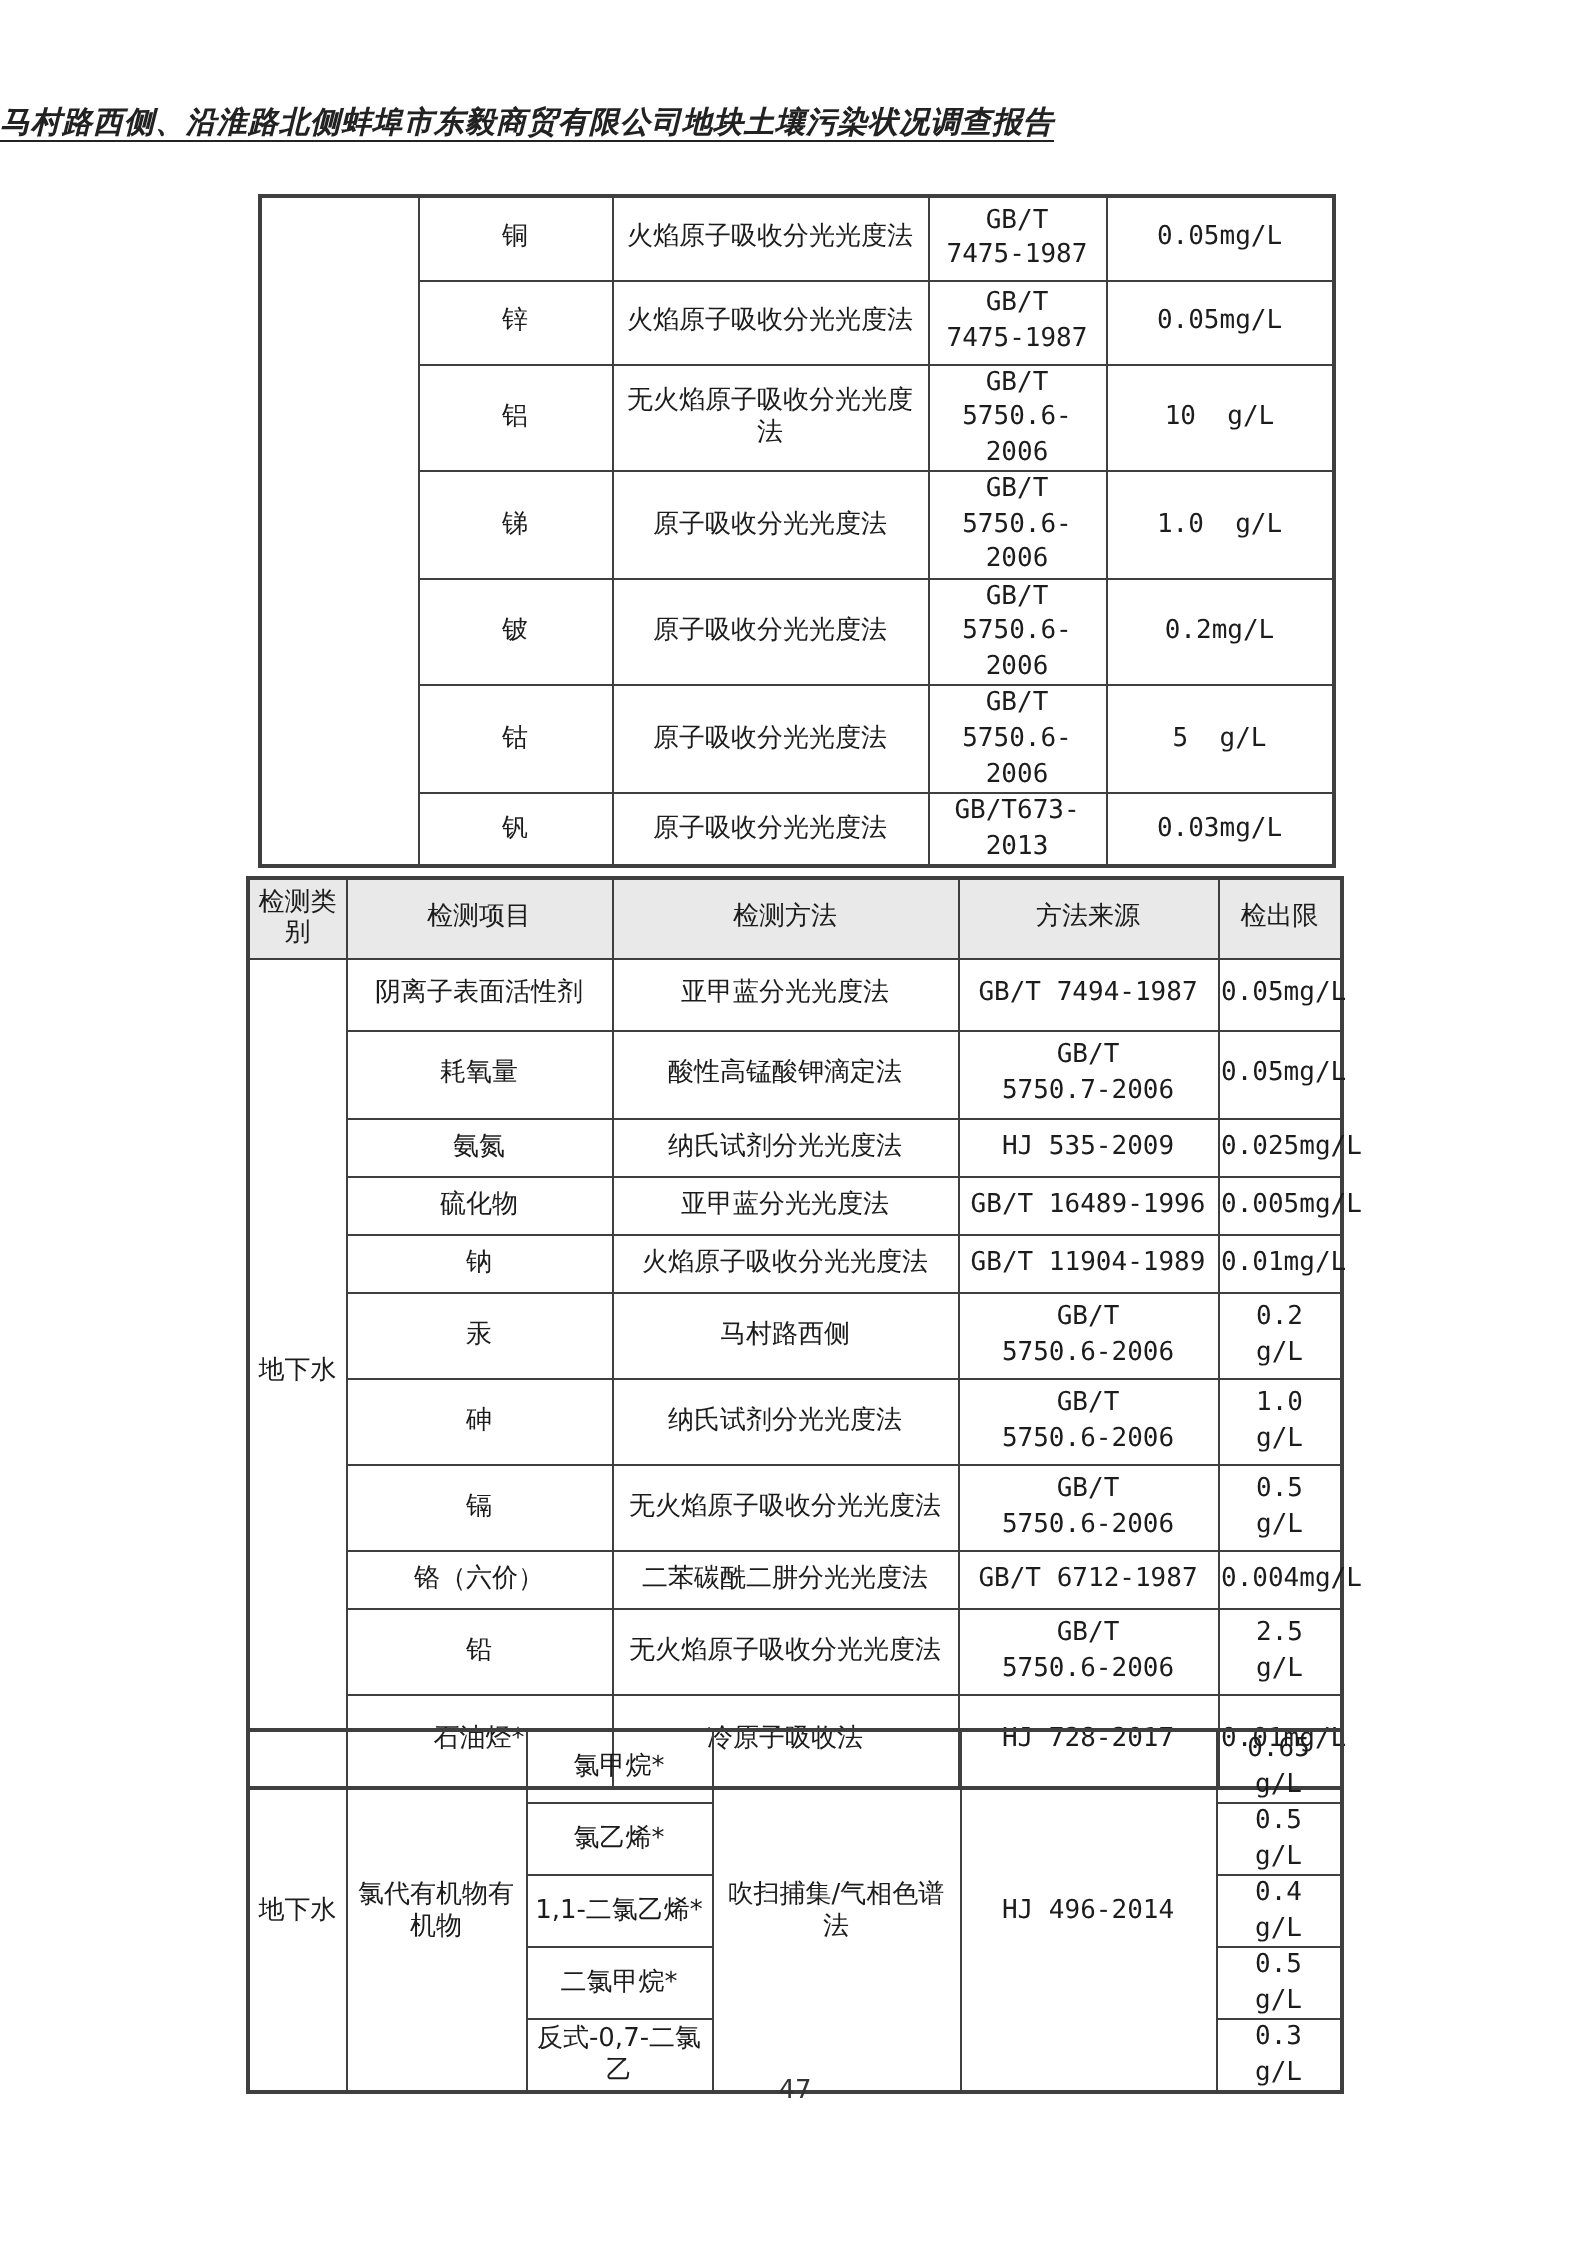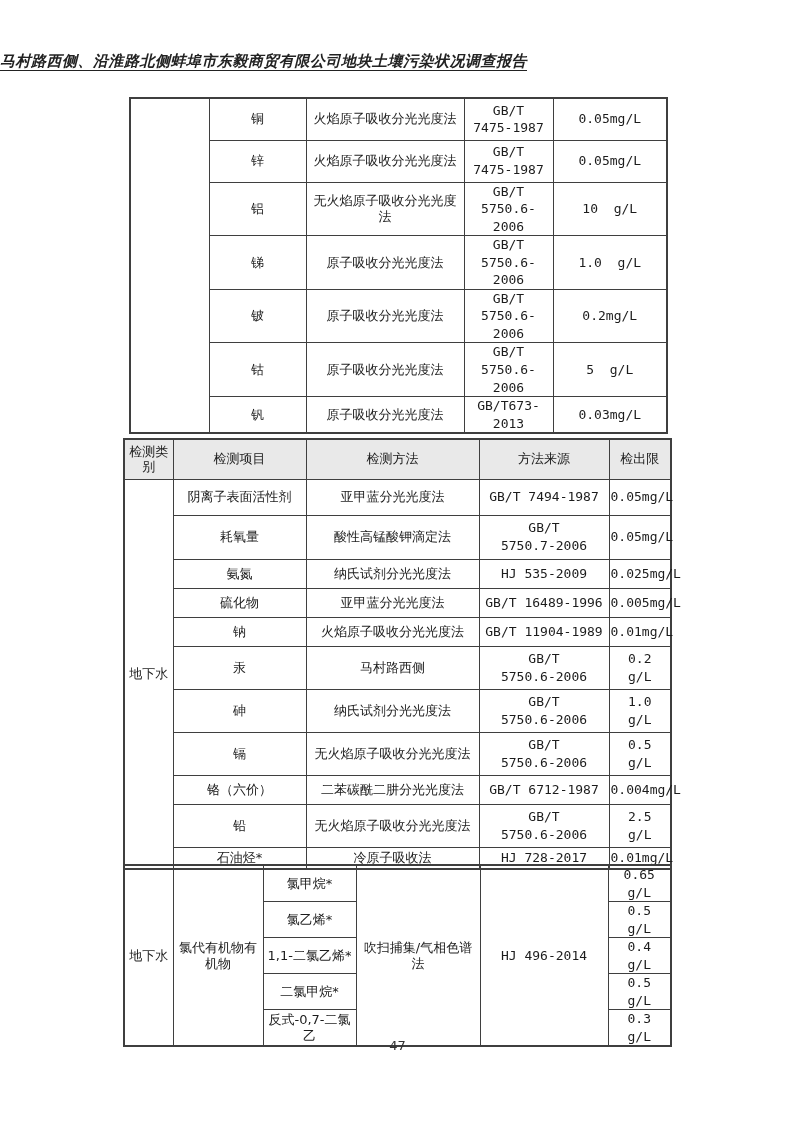--- a/index.html
+++ b/index.html
@@ -194,21 +194,21 @@
       <td class="mono nw">GB/T 6712-1987</td>
       <td class="mono nw">0.004mg/L</td>
     </tr>
     <tr style="height:43px">
       <td class="cjk">铅</td>
       <td class="cjk">无火焰原子吸收分光光度法</td>
       <td class="mono">GB/T
 5750.6-2006</td>
       <td class="mono nw">2.5  g/L</td>
     </tr>
-    <tr style="height:22px">
+    <tr style="height:47px">
       <td class="cjk">石油烃*</td>
       <td class="cjk">冷原子吸收法</td>
       <td class="mono nw">HJ 728-2017</td>
       <td class="mono nw">0.01mg/L</td>
     </tr>
   </tbody>
     </table>
 
   <table class="t" style="left:123px;top:864px;width:547px;">
     <colgroup>

